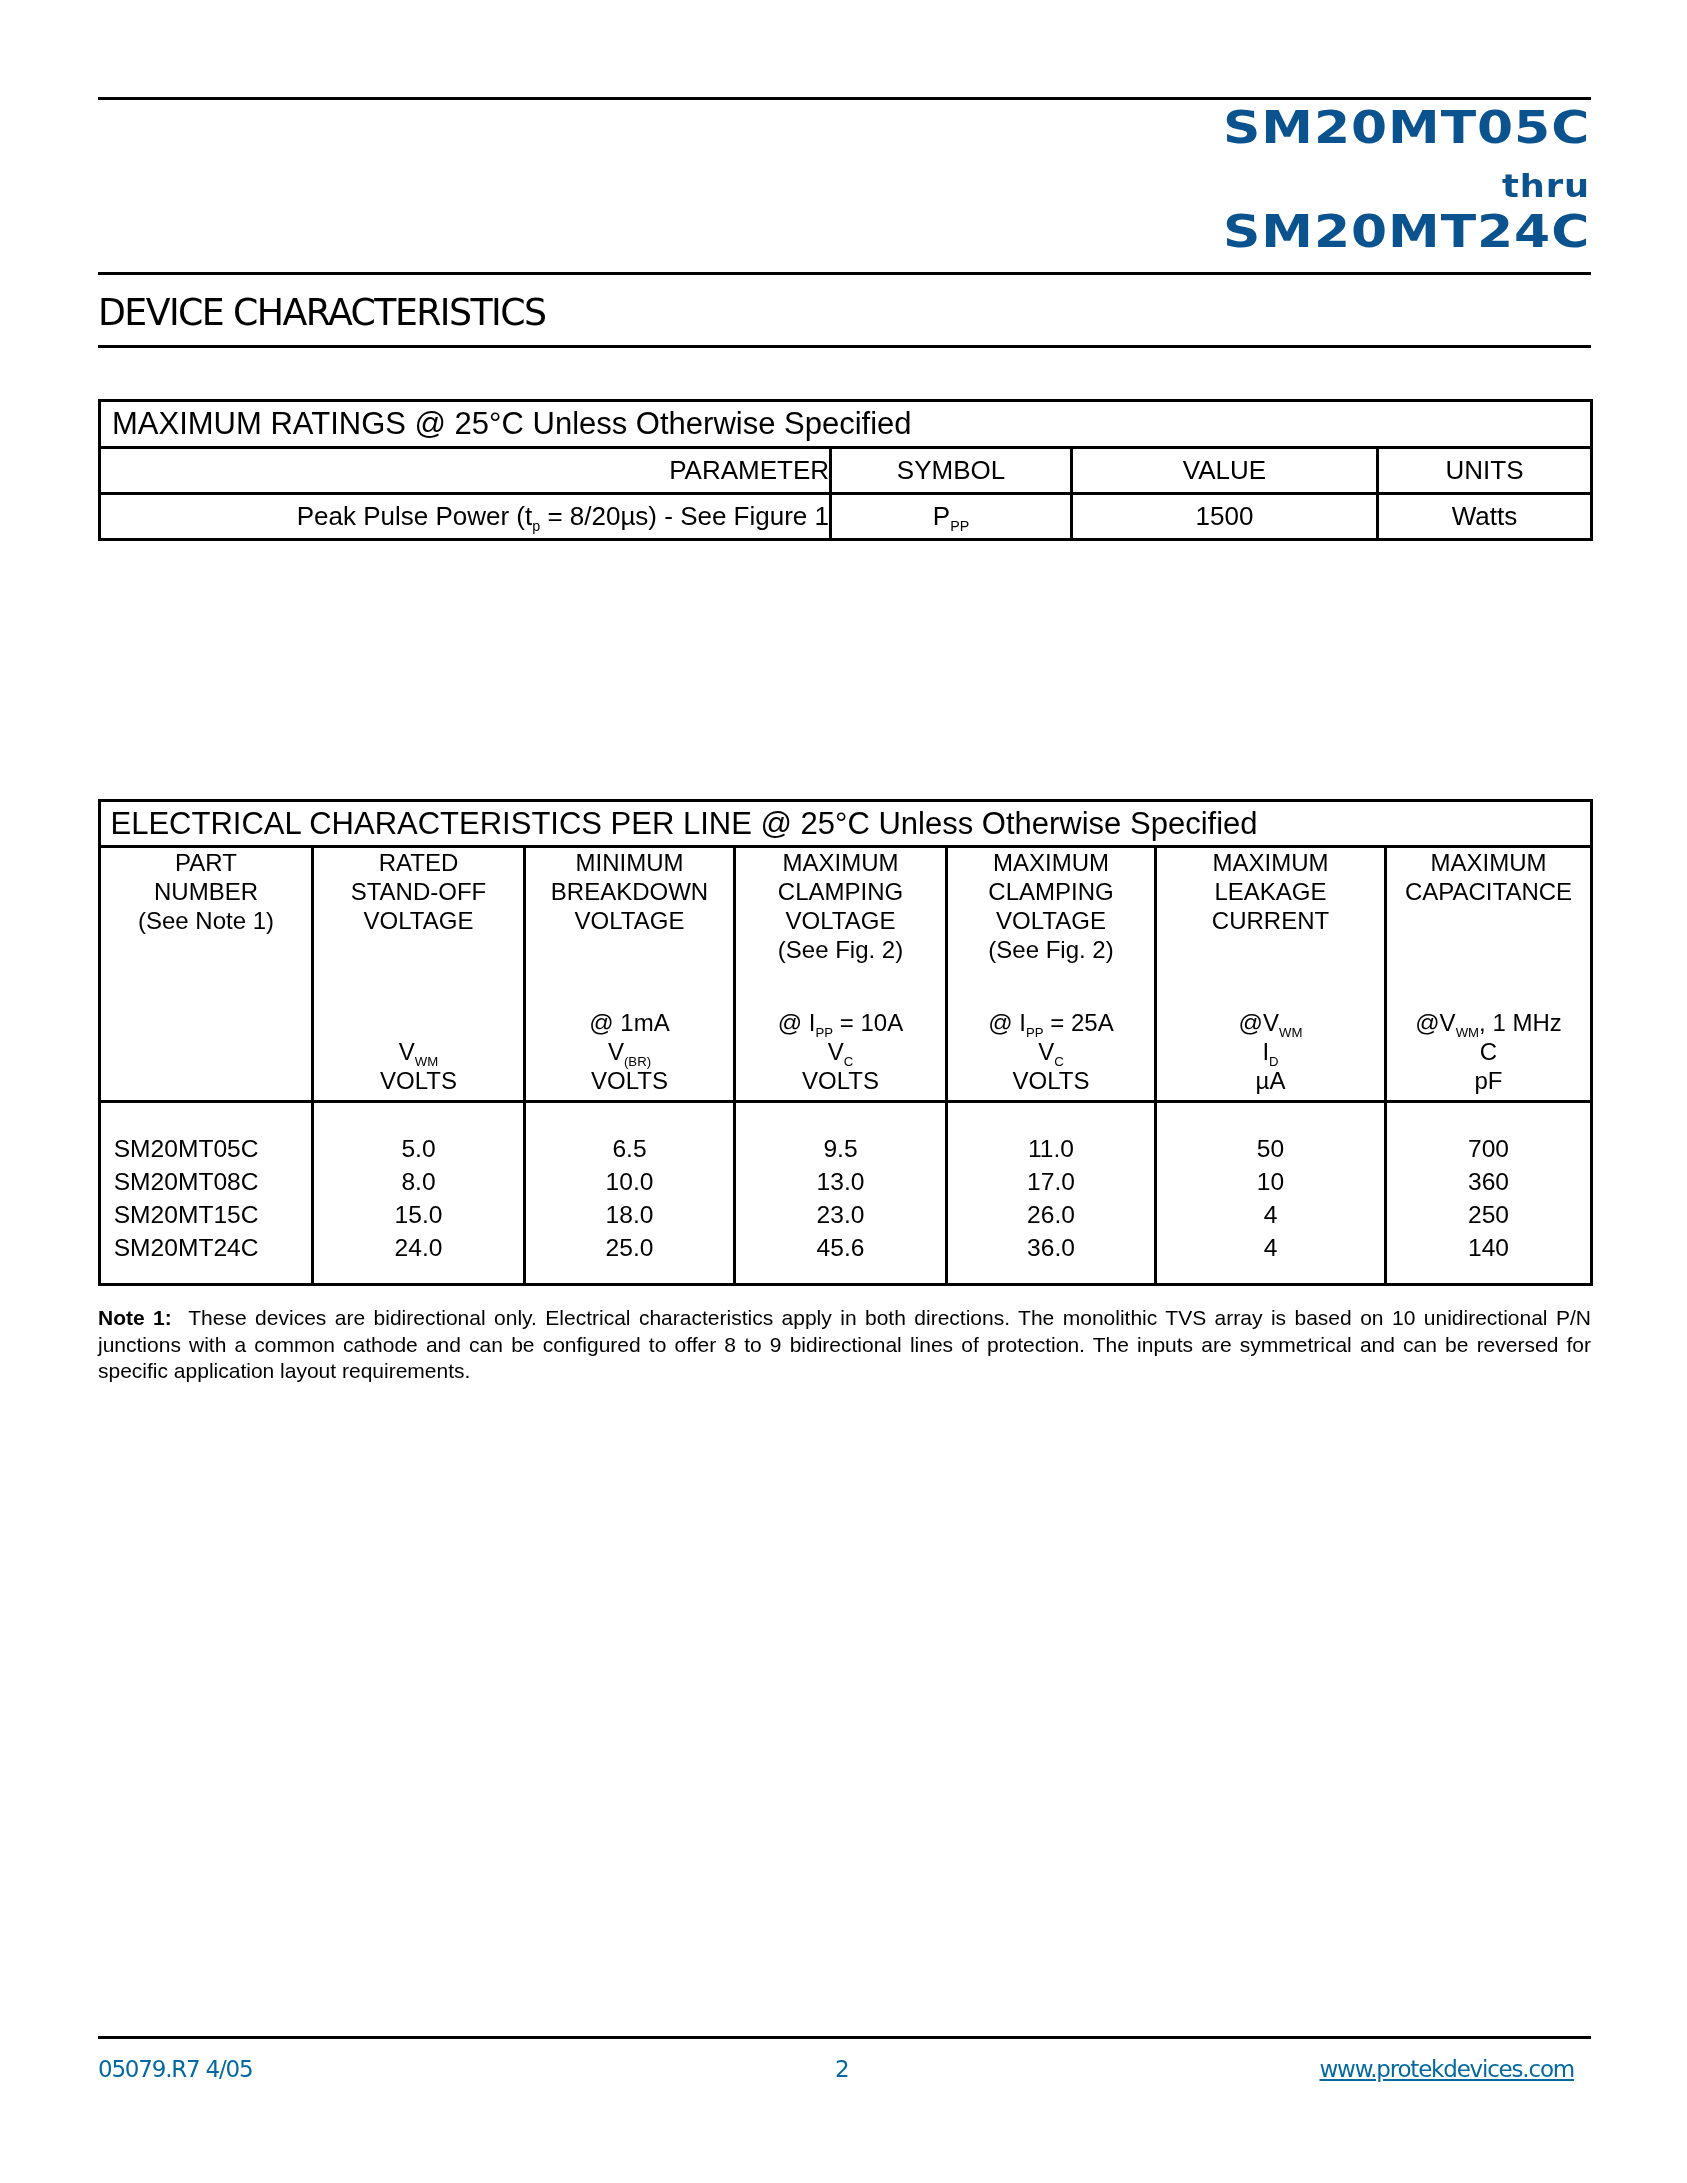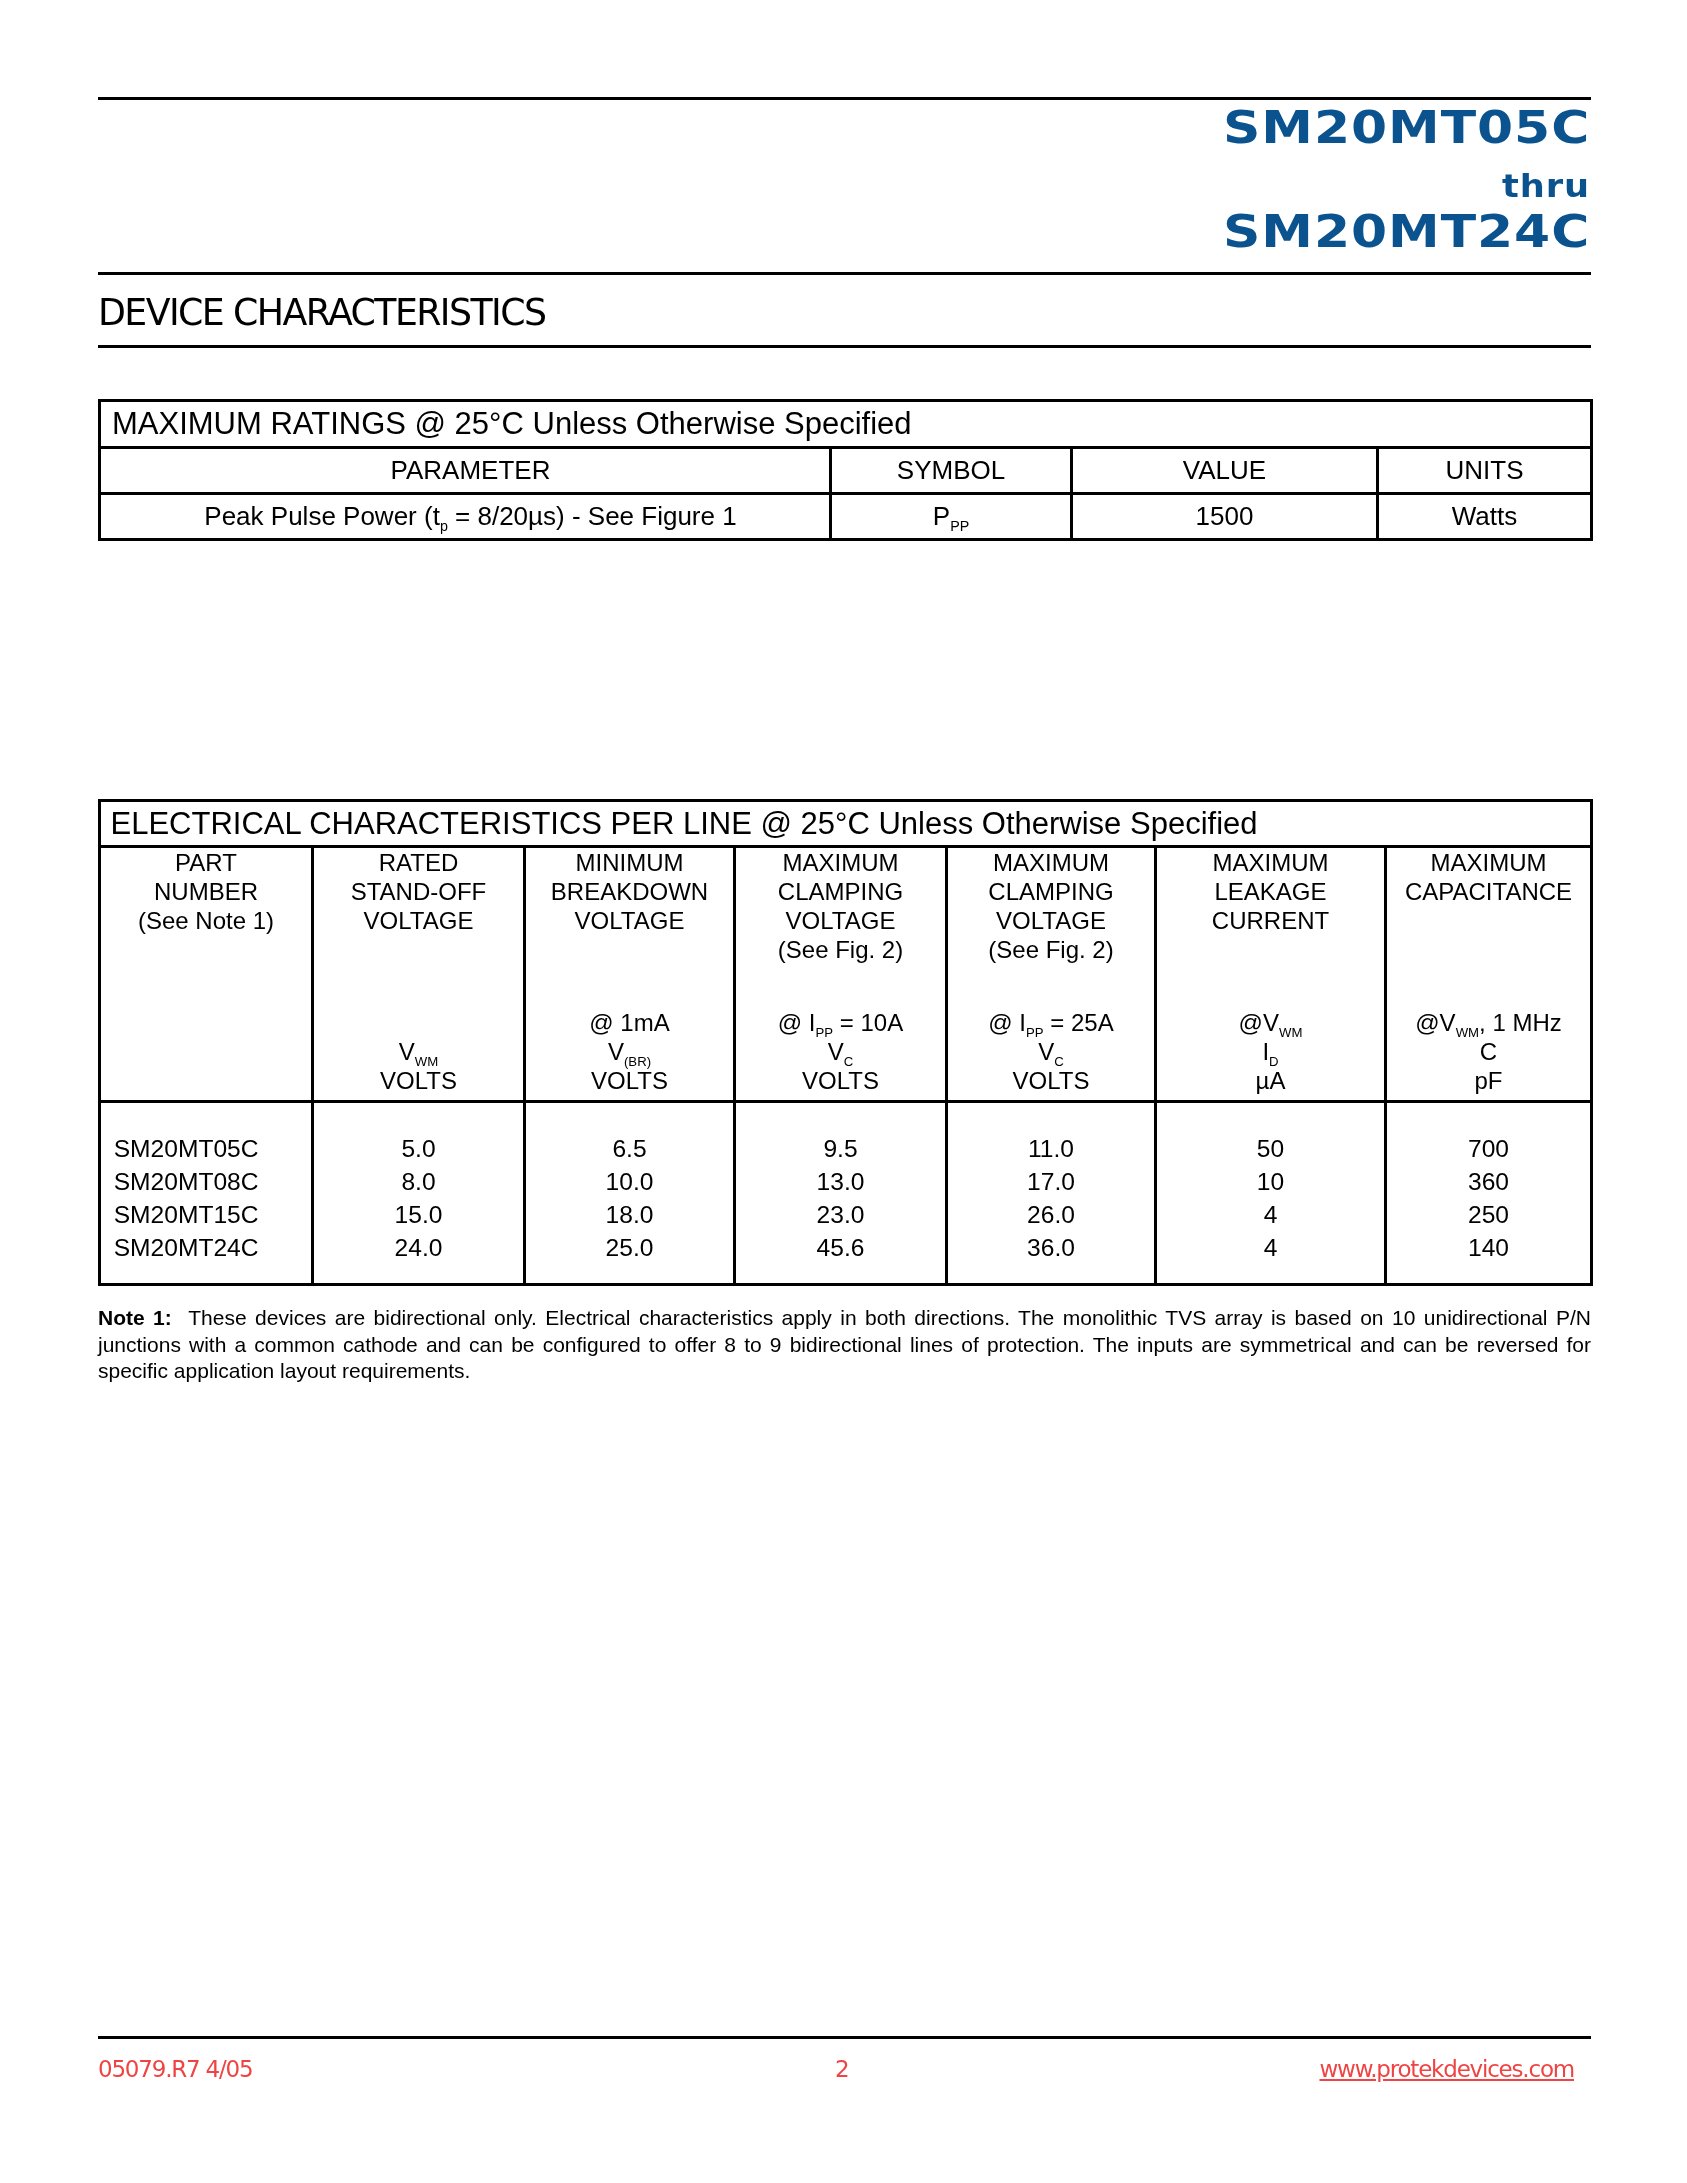--- a/index.html
+++ b/index.html
@@ -15,39 +15,39 @@
                    transform:scaleX(0.98); transform-origin:left center; white-space:nowrap; }
 
   table { border-collapse:collapse; position:absolute; table-layout:fixed; }
   td, th { border:3.2px solid #000; padding:0; font-weight:normal; }
   sub { font-size:0.55em; vertical-align:-0.45em; line-height:0; }
 
   
   #t1 { left:98px; top:399px; width:1493px; }
   #t1 td, #t1 th { font-size:26px; height:43px; }
   #t1 .title-cell { text-align:left; padding-left:11px; font-size:31px; height:44px;margin-top:24px; }
-  #t1 .left { text-align:center; padding-left:11px; }
+  #t1 .left { text-align:right; padding-left:11px; }
   #t1 .center { text-align:center; }
 
   
   #t2 { left:98px; top:799px; width:1493px; }
   #t2 .title-cell { text-align:left; padding-left:9.5px; font-size:31px; height:43px; }
   #t2 .hdr td { vertical-align:top; text-align:center; font-size:24px; line-height:29px; height:252px;
                  padding-top:0; position:relative; }
   #t2 .hdr .bottom-block { position:absolute; left:0; right:0; bottom:4.8px; text-align:center; line-height:29px;margin-top:35px; }
   #t2 .body td { vertical-align:top; text-align:center; font-size:24.6px; line-height:33px;
                  padding-top:29px; padding-bottom:19px; height:113px; }
   #t2 .body td.part { text-align:left; padding-left:12.7px; }
   .cellline { display:block; white-space:nowrap; }
 
   .note { position:absolute; left:98px; top:1281px; width:1493px; font-size:21px; line-height:26.6px;
           text-align:justify;margin-top:24px; }
   .note b { font-weight:bold; }
 
-  .footer-text { position:absolute; top:2056px; font-size:23px; color:#ef4444;
+  .footer-text { position:absolute; top:2056px; font-size:23px; color:#0369a1;
                  font-family:"DejaVu Sans", sans-serif; letter-spacing:-1.2px; white-space:nowrap; }
   .footer-text.link { text-decoration:underline; }
 </style>
 </head>
 <body>
 
 <div class="rule" style="top:97px;"></div>
 <div class="brand big" style="top:102px;">SM20MT05C</div>
 <div class="brand small" style="top:167px;">thru</div>
 <div class="brand big" style="top:206px;">SM20MT24C</div>

